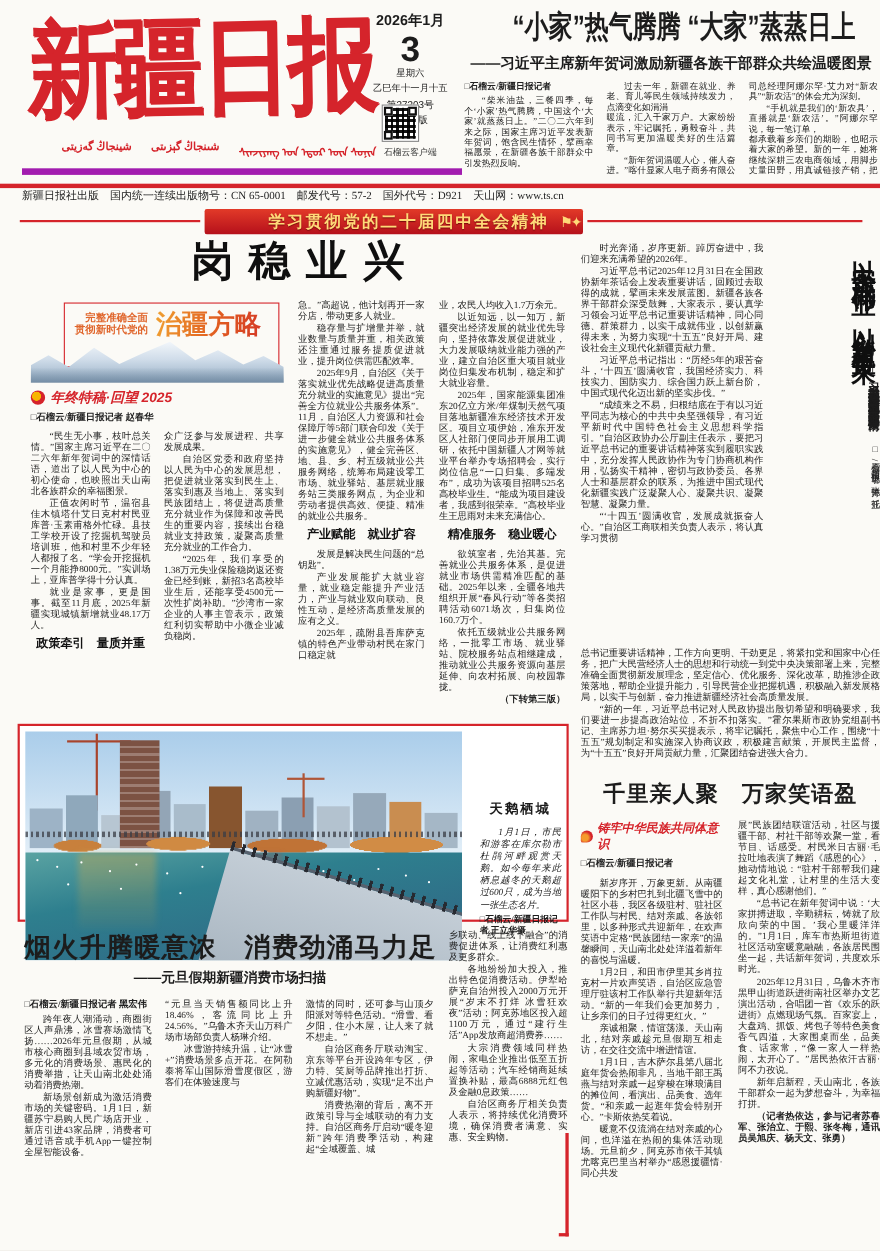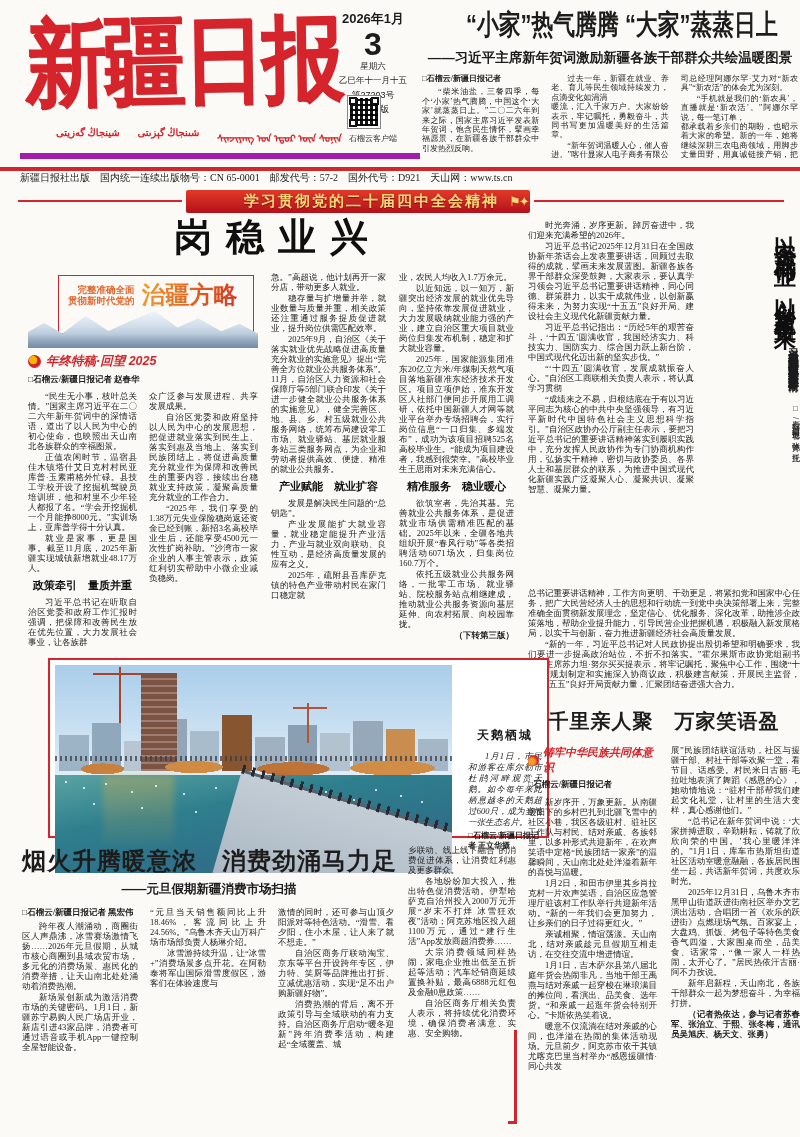--- a/index.html
+++ b/index.html
@@ -93,21 +93,21 @@
   .rs-col { width:166px; padding-top:8px; overflow:hidden; }
   .rs-vert { width:106px; writing-mode:vertical-rl; padding-top:6px; display:flex; }
   .rs-vtitle { font-size:22px; font-weight:900; letter-spacing:5px; color:#0f0f0f;
      font-family:"Liberation Sans","DejaVu Sans",sans-serif; margin-left:8px; }
   .rs-vsub { font-size:10.5px; font-weight:700; letter-spacing:1px; margin-left:7px; margin-top:2px; }
   .rs-vbyline { font-size:8px; letter-spacing:1px; margin-top:30px; color:#222; }
   .rs-bottom { margin-top:8px; height:112px; overflow:hidden; }
 
   
   .photo-box { position:absolute; left:16px; top:658px; width:501px; height:180px; border:2px solid #d5242b;
-     background:#fff; padding:5px; display:flex; gap:16px;margin-left:32px; }
+     background:#fff; padding:5px; display:flex; gap:16px; }
   .photo { position:relative; width:408px; height:208px; overflow:hidden; background:linear-gradient(#aacdea,#e3eff8 55%); }
   .ph-bldgs { position:absolute; left:0; right:0; top:50px; height:56px; display:flex; align-items:flex-end; gap:3px; padding:0 4px; }
   .ph-bldgs div { flex:1; }
   .ph-tall { position:absolute; left:86px; top:8px; width:36px; height:98px; background:#7c5243;
      background-image:repeating-linear-gradient(0deg,rgba(255,255,255,.25) 0 2px,transparent 2px 7px); }
   .ph-crane { position:absolute; left:64px; top:2px; width:2px; height:70px; background:#a8442c; }
   .ph-crane::after { content:""; position:absolute; left:-26px; top:6px; width:58px; height:2px; background:#a8442c; }
   .ph-crane2 { position:absolute; left:252px; top:38px; width:2px; height:40px; background:#b05536; }
   .ph-crane2::after { content:""; position:absolute; left:-14px; top:4px; width:34px; height:2px; background:#b05536; }
   .ph-trees { position:absolute; left:0; right:0; top:94px; height:18px; background-image:
@@ -241,21 +241,20 @@
           <span class="medal"></span>
           <span>年终特稿·回望 2025</span>
         </div>
         <div class="byline ms-byline">□石榴云/新疆日报记者 赵春华</div>
         <div class="ms-lcols">
           <div class="col">
               <p>“民生无小事，枝叶总关情。”国家主席习近平在二〇二六年新年贺词中的深情话语，道出了以人民为中心的初心使命，也映照出天山南北各族群众的幸福图景。</p>
               <p>正值农闲时节，温宿县佳木镇塔什艾日克村村民亚库普·玉素甫格外忙碌。县技工学校开设了挖掘机驾驶员培训班，他和村里不少年轻人都报了名。“学会开挖掘机一个月能挣8000元。”实训场上，亚库普学得十分认真。</p>
               <p>就业是家事，更是国事。截至11月底，2025年新疆实现城镇新增就业48.17万人。</p>
               <p class="subhead">政策牵引　量质并重</p>
-              <p>习近平总书记在听取自治区党委和政府工作汇报时强调，把保障和改善民生放在优先位置，大力发展社会事业，让各族群</p>
             </div>
           <div class="col">
               <p class="noindent">众广泛参与发展进程、共享发展成果。</p>
               <p>自治区党委和政府坚持以人民为中心的发展思想，把促进就业落实到民生上、落实到惠及当地上、落实到民族团结上，将促进高质量充分就业作为保障和改善民生的重要内容，接续出台稳就业支持政策，凝聚高质量充分就业的工作合力。</p>
               <p>“2025年，我们享受的1.38万元失业保险稳岗返还资金已经到账，新招3名高校毕业生后，还能享受4500元一次性扩岗补助。”沙湾市一家企业的人事主管表示，政策红利切实帮助中小微企业减负稳岗。</p>
             </div>
         </div>
       </div>
       <div class="col col-b">
           <p class="noindent">急。”高超说，他计划再开一家分店，带动更多人就业。</p>
@@ -277,22 +276,22 @@
         </div>
     </div>
   </div>
 
   <div class="right-story">
     <div class="rs-top">
       <div class="col rs-col">
           <p>时光奔涌，岁序更新。踔厉奋进中，我们迎来充满希望的2026年。</p>
           <p>习近平总书记2025年12月31日在全国政协新年茶话会上发表重要讲话，回顾过去取得的成就，擘画未来发展蓝图。新疆各族各界干部群众深受鼓舞，大家表示，要认真学习领会习近平总书记重要讲话精神，同心同德、群策群力，以实干成就伟业，以创新赢得未来，为努力实现“十五五”良好开局、建设社会主义现代化新疆贡献力量。</p>
           <p>习近平总书记指出：“历经5年的艰苦奋斗，‘十四五’圆满收官，我国经济实力、科技实力、国防实力、综合国力跃上新台阶，中国式现代化迈出新的坚实步伐。”</p>
+          <p>“成绩来之不易，归根结底在于有以习近平同志为核心的中共中央坚强领导，有习近平新时代中国特色社会主义思想科学指引。”自治区政协办公厅副主任表示，要把习近平总书记的重要讲话精神落实到履职实践中，充分发挥人民政协作为专门协商机构作用，弘扬实干精神，密切与政协委员、各界人士和基层群众的联系，为推进中国式现代化新疆实践广泛凝聚人心、凝聚共识、凝聚智慧、凝聚力量。</p>
           <p>“‘十四五’圆满收官，发展成就振奋人心。”自治区工商联相关负责人表示，将认真学习贯彻</p>
-          <p>“成绩来之不易，归根结底在于有以习近平同志为核心的中共中央坚强领导，有习近平新时代中国特色社会主义思想科学指引。”自治区政协办公厅副主任表示，要把习近平总书记的重要讲话精神落实到履职实践中，充分发挥人民政协作为专门协商机构作用，弘扬实干精神，密切与政协委员、各界人士和基层群众的联系，为推进中国式现代化新疆实践广泛凝聚人心、凝聚共识、凝聚智慧、凝聚力量。</p>
         </div>
       <div class="rs-vert">
         <div class="rs-vtitle">以实干成就伟业　以创新赢得未来</div>
         <div class="rs-vsub">——习近平总书记在全国政协新年茶话会上的重要讲话激发新疆干部群众奋斗豪情</div>
         <div class="rs-vbyline">□石榴云/新疆日报记者　张艳芳　托亚</div>
       </div>
     </div>
     <div class="col rs-bottom">
         <p class="noindent">总书记重要讲话精神，工作方向更明、干劲更足，将紧扣党和国家中心任务，把广大民营经济人士的思想和行动统一到党中央决策部署上来，完整准确全面贯彻新发展理念，坚定信心、优化服务、深化改革，助推涉企政策落地，帮助企业提升能力，引导民营企业把握机遇，积极融入新发展格局，以实干与创新，奋力推进新疆经济社会高质量发展。</p>
         <p>“新的一年，习近平总书记对人民政协提出殷切希望和明确要求，我们要进一步提高政治站位，不折不扣落实。”霍尔果斯市政协党组副书记、主席苏力坦·努尔买买提表示，将牢记嘱托，聚焦中心工作，围绕“十五五”规划制定和实施深入协商议政，积极建言献策，开展民主监督，为“十五五”良好开局贡献力量，汇聚团结奋进强大合力。</p>

